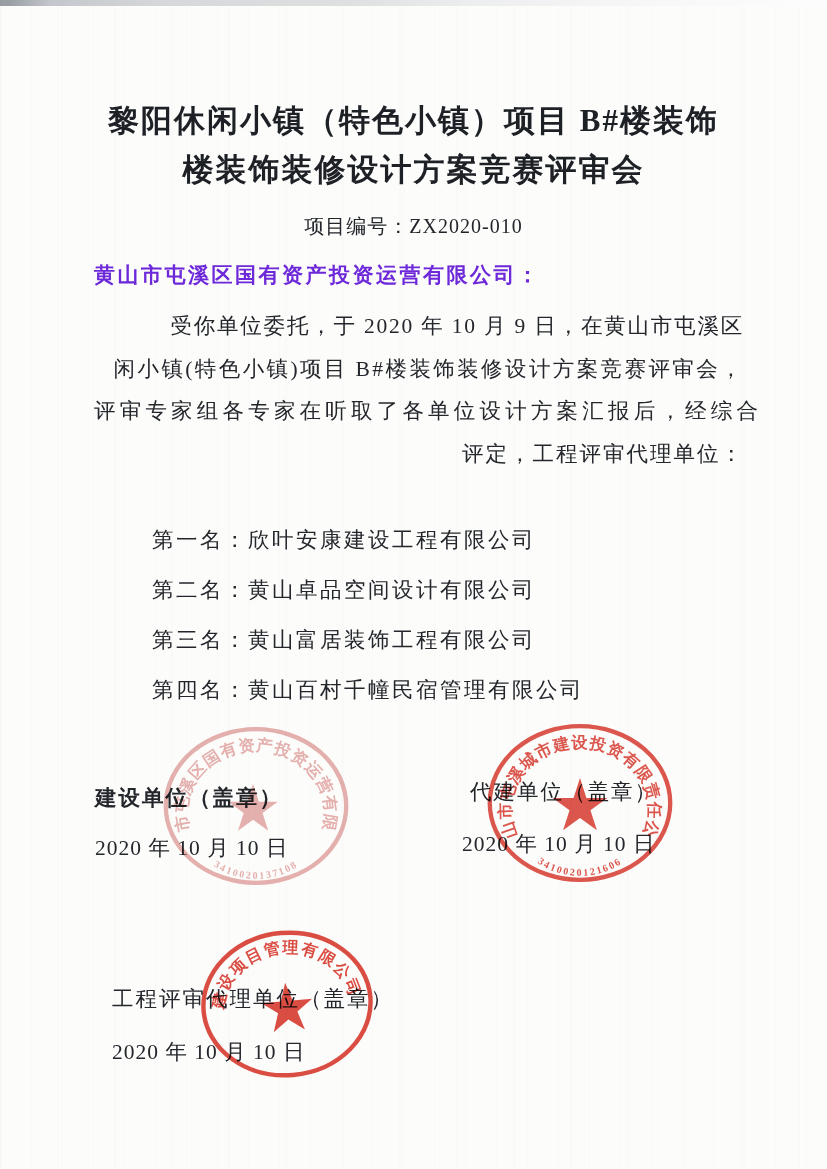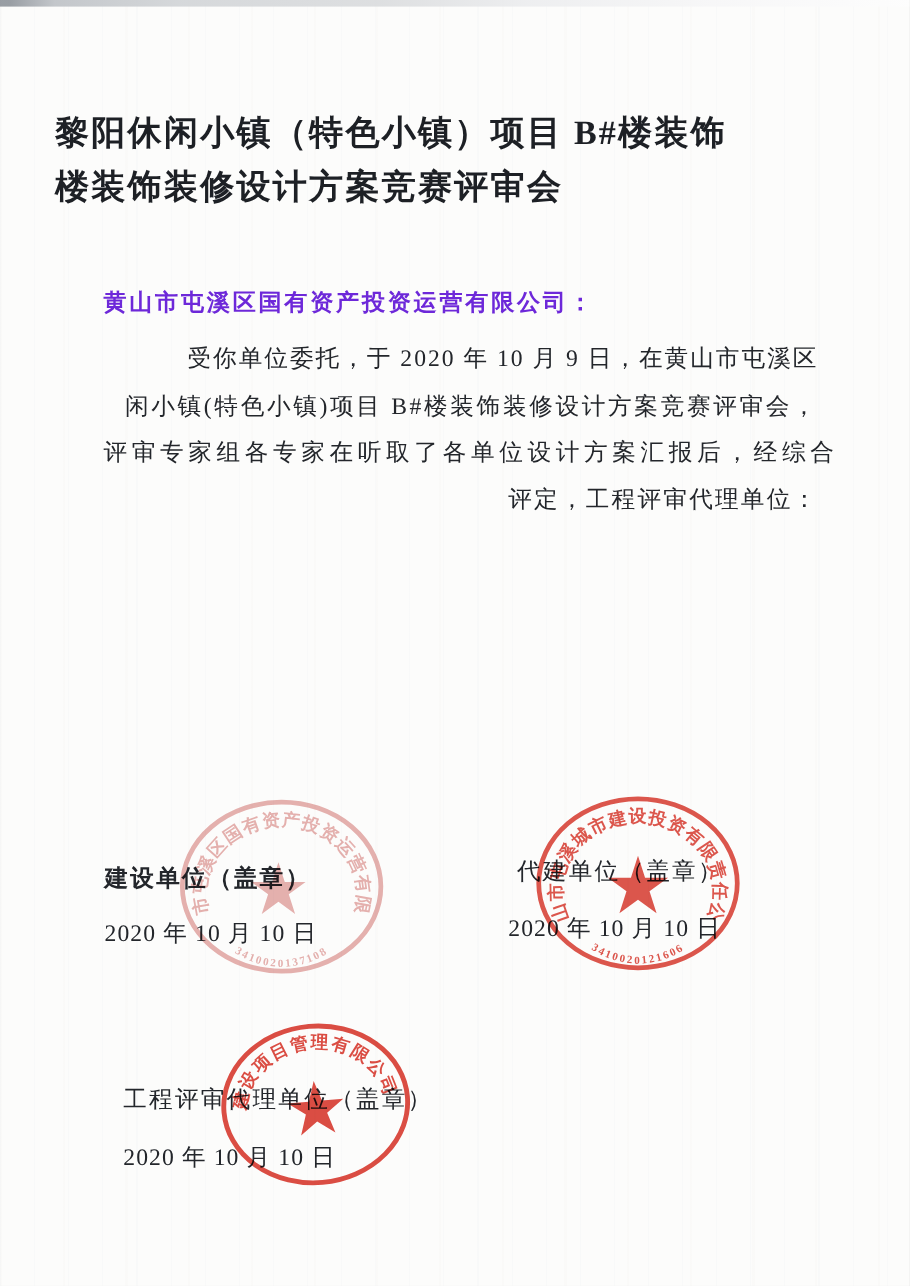--- a/index.html
+++ b/index.html
@@ -18,21 +18,21 @@
       repeating-linear-gradient(90deg, rgba(185,198,214,.055) 0 1px, transparent 1px 31px),
       repeating-linear-gradient(90deg, rgba(214,206,196,.05) 0 2px, transparent 2px 57px);
   }
   .scan-top{
     position:absolute;top:0;left:0;right:0;height:6px;
     background:linear-gradient(to right,#878d94 1%,#b9bdc2 6%,#cfd2d5 20%,#d8dadc 42%,#ebecee 58%,#f6f6f7 78%,#fdfdfd 100%);
     opacity:.85;
   }
   .title{
     position:absolute;top:96px;left:50px;right:50px;
-    font-size:31px;font-weight:bold;
+    text-align:center;font-size:31px;font-weight:bold;
     line-height:49px;letter-spacing:2px;margin:0;color:#1d2025;
   }
   .title span{display:block;}
   .project-no{
     position:absolute;top:213px;left:0;right:0;
     text-align:center;font-size:20px;letter-spacing:1px;color:#22252a;
   }
   .addressee{
     position:absolute;left:94px;top:261px;
     font-size:21px;font-weight:bold;letter-spacing:2.5px;color:#6d28d9;
@@ -63,30 +63,37 @@
 <body>
 
 <div class="page">
   <div class="scan-top"></div>
 
   <h1 class="title">
     <span>黎阳休闲小镇（特色小镇）项目 B#楼装饰</span>
     <span>楼装饰装修设计方案竞赛评审会</span>
   </h1>
 
+  <div class="project-no"><span>项目编号：</span><span>ZX2020-010</span></div>
 
   <div class="addressee">黄山市屯溪区国有资产投资运营有限公司：</div>
 
   <div class="body-text">
     <div class="line l1">受你单位委托，于 2020 年 10 月 9 日，在黄山市屯溪区</div>
     <div class="line l3">闲小镇(特色小镇)项目 B#楼装饰装修设计方案竞赛评审会，</div>
     <div class="line l4">评审专家组各专家在听取了各单位设计方案汇报后，经综合</div>
     <div class="line l5">评定，工程评审代理单位：</div>
   </div>
 
+  <div class="rankings">
+    <div class="rank-line">第一名：欣叶安康建设工程有限公司</div>
+    <div class="rank-line">第二名：黄山卓品空间设计有限公司</div>
+    <div class="rank-line">第三名：黄山富居装饰工程有限公司</div>
+    <div class="rank-line">第四名：黄山百村千幢民宿管理有限公司</div>
+  </div>
 
   <div class="sig-label sig1-label">建设单位（盖章）</div>
   <div class="sig-date sig1-date">2020 年 10 月 10 日</div>
 
   <div class="sig-label sig2-label">代建单位（盖章）</div>
   <div class="sig-date sig2-date">2020 年 10 月 10 日</div>
 
   <div class="sig-label sig3-label">工程评审代理单位（盖章）</div>
   <div class="sig-date sig3-date">2020 年 10 月 10 日</div>
 

